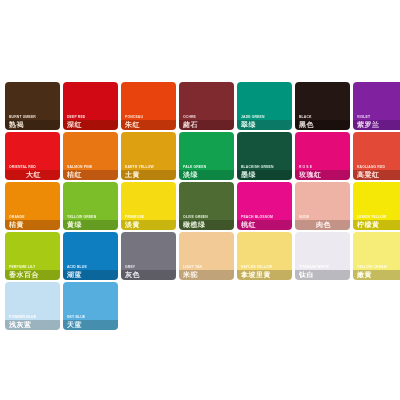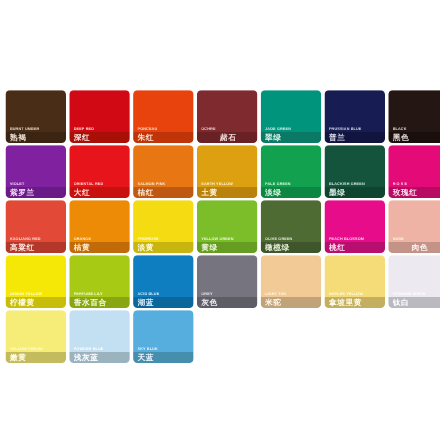--- a/index.html
+++ b/index.html
@@ -101,51 +101,45 @@
       <div class="swatch">
         <div class="swatch-top" style="background: rgb(232, 67, 12);"></div>
         <div class="swatch-bottom" style="background: rgb(191, 52, 8);"></div>
         <div class="swatch-en" style="color: rgb(255, 227, 212);">PONCEAU</div>
         <div class="swatch-cn" style="color: rgb(255, 227, 212);">朱红</div>
       </div>
       <div class="swatch">
         <div class="swatch-top" style="background: rgb(126, 42, 47);"></div>
         <div class="swatch-bottom" style="background: rgb(106, 33, 38);"></div>
         <div class="swatch-en" style="color: rgb(240, 216, 214);">OCHRE</div>
-        <div class="swatch-cn" style="color: rgb(240, 216, 214); text-align: center;">赭石</div>
+        <div class="swatch-cn" style="color: rgb(240, 216, 214);">赭石</div>
       </div>
       <div class="swatch">
         <div class="swatch-top" style="background: rgb(0, 148, 124);"></div>
         <div class="swatch-bottom" style="background: rgb(10, 122, 102);"></div>
         <div class="swatch-en" style="color: rgb(223, 245, 238);">JADE GREEN</div>
         <div class="swatch-cn" style="color: rgb(223, 245, 238);">翠绿</div>
       </div>
       <div class="swatch">
-        <div class="swatch-top" style="background: rgb(23, 28, 82);"></div>
-        <div class="swatch-bottom" style="background: rgb(16, 20, 62);"></div>
-        <div class="swatch-en" style="color: rgb(218, 220, 236);">PRUSSIAN BLUE</div>
-        <div class="swatch-cn" style="color: rgb(218, 220, 236);">普兰</div>
-      </div>
-      <div class="swatch">
         <div class="swatch-top" style="background: rgb(36, 23, 19);"></div>
         <div class="swatch-bottom" style="background: rgb(26, 15, 12);"></div>
         <div class="swatch-en" style="color: rgb(226, 220, 217);">BLACK</div>
         <div class="swatch-cn" style="color: rgb(226, 220, 217);">黑色</div>
       </div>
       <div class="swatch">
         <div class="swatch-top" style="background: rgb(128, 33, 160);"></div>
         <div class="swatch-bottom" style="background: rgb(106, 26, 134);"></div>
         <div class="swatch-en" style="color: rgb(242, 220, 248);">VIOLET</div>
         <div class="swatch-cn" style="color: rgb(242, 220, 248);">紫罗兰</div>
       </div>
       <div class="swatch">
         <div class="swatch-top" style="background: rgb(231, 21, 27);"></div>
         <div class="swatch-bottom" style="background: rgb(198, 17, 15);"></div>
         <div class="swatch-en" style="color: rgb(255, 224, 220);">ORIENTAL RED</div>
-        <div class="swatch-cn" style="color: rgb(255, 224, 220);">大红</div>
+        <div class="swatch-cn" style="color: rgb(255, 224, 220); text-align: center;">大红</div>
       </div>
       <div class="swatch">
         <div class="swatch-top" style="background: rgb(232, 118, 19);"></div>
         <div class="swatch-bottom" style="background: rgb(191, 88, 16);"></div>
         <div class="swatch-en" style="color: rgb(255, 238, 221);">SALMON PINK</div>
         <div class="swatch-cn" style="color: rgb(255, 238, 221);">桔红</div>
       </div>
       <div class="swatch">
         <div class="swatch-top" style="background: rgb(220, 160, 17);"></div>
         <div class="swatch-bottom" style="background: rgb(184, 130, 12);"></div>
@@ -176,32 +170,32 @@
         <div class="swatch-en" style="color: rgb(255, 228, 222);">KAOLIANG RED</div>
         <div class="swatch-cn" style="color: rgb(255, 228, 222);">高粱红</div>
       </div>
       <div class="swatch">
         <div class="swatch-top" style="background: rgb(237, 138, 6);"></div>
         <div class="swatch-bottom" style="background: rgb(192, 106, 8);"></div>
         <div class="swatch-en" style="color: rgb(255, 240, 216);">ORANGE</div>
         <div class="swatch-cn" style="color: rgb(255, 240, 216);">桔黄</div>
       </div>
       <div class="swatch">
+        <div class="swatch-top" style="background: rgb(124, 190, 42);"></div>
+        <div class="swatch-bottom" style="background: rgb(101, 156, 34);"></div>
+        <div class="swatch-en" style="color: rgb(240, 249, 220);">YELLOW GREEN</div>
+        <div class="swatch-cn" style="color: rgb(240, 249, 220);">黄绿</div>
+      </div>
+      <div class="swatch">
         <div class="swatch-top" style="background: rgb(245, 220, 18);"></div>
         <div class="swatch-bottom" style="background: rgb(200, 181, 16);"></div>
         <div class="swatch-en" style="color: rgb(255, 252, 224);">PRIMROSE</div>
         <div class="swatch-cn" style="color: rgb(255, 252, 224);">淡黄</div>
       </div>
       <div class="swatch">
-        <div class="swatch-top" style="background: rgb(124, 190, 42);"></div>
-        <div class="swatch-bottom" style="background: rgb(101, 156, 34);"></div>
-        <div class="swatch-en" style="color: rgb(240, 249, 220);">YELLOW GREEN</div>
-        <div class="swatch-cn" style="color: rgb(240, 249, 220);">黄绿</div>
-      </div>
-      <div class="swatch">
         <div class="swatch-top" style="background: rgb(78, 107, 52);"></div>
         <div class="swatch-bottom" style="background: rgb(62, 86, 42);"></div>
         <div class="swatch-en" style="color: rgb(230, 238, 218);">OLIVE GREEN</div>
         <div class="swatch-cn" style="color: rgb(230, 238, 218);">橄榄绿</div>
       </div>
       <div class="swatch">
         <div class="swatch-top" style="background: rgb(231, 13, 138);"></div>
         <div class="swatch-bottom" style="background: rgb(184, 14, 112);"></div>
         <div class="swatch-en" style="color: rgb(255, 220, 238);">PEACH BLOSSOM</div>
         <div class="swatch-cn" style="color: rgb(255, 220, 238);">桃红</div>

